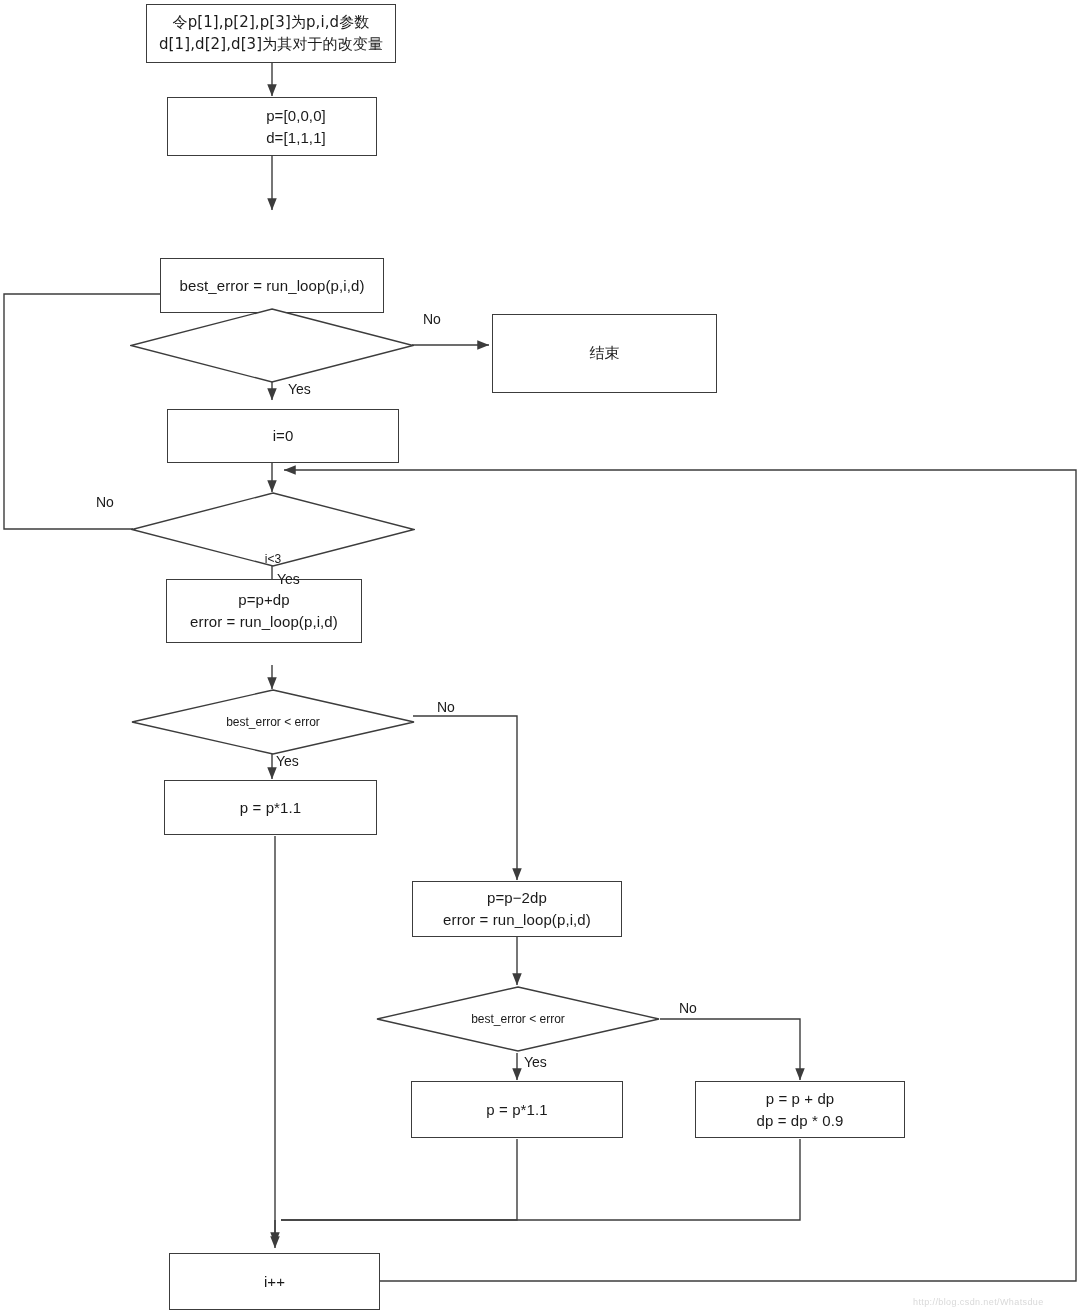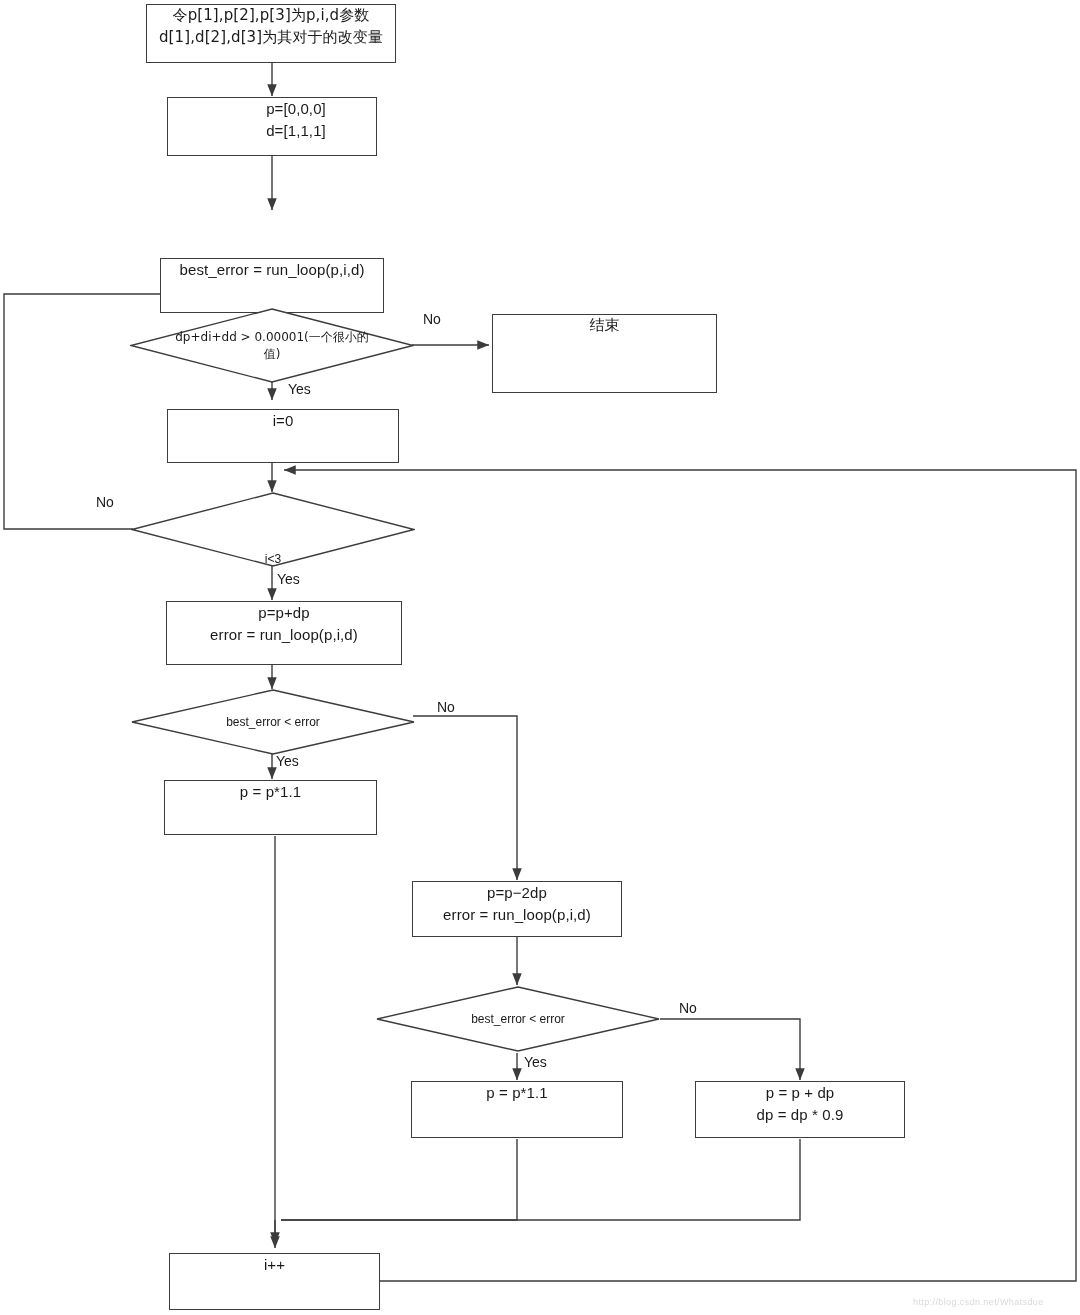--- a/index.html
+++ b/index.html
@@ -24,21 +24,21 @@
     left: 0;
     top: 0;
     width: 1080px;
     height: 1315px;
     pointer-events: none;
   }
   .node {
     position: absolute;
     box-sizing: border-box;
     display: flex;
-    align-items: flex-start;
+    align-items: center;
     justify-content: center;
     text-align: center;
     color: #1a1a1a;
   }
   .box {
     border: 1px solid #3c3c3c;
     background: #ffffff;
     font-size: 15px;
     line-height: 1.45;
     letter-spacing: 0.1px;
@@ -151,40 +151,38 @@
   </div>
 
   <div class="node box" style="left:160px; top:210px; width:224px; height:55px;margin-top:48px;">
     <span class="txt">best_error = run_loop(p,i,d)</span>
   </div>
 
   <div class="diamond-wrap" style="left:130px; top:308px; width:284px; height:75px;">
     <svg class="diamond-shape" viewBox="0 0 284 75" preserveAspectRatio="none">
       <polygon points="142,1 283,37.5 142,74 1,37.5" fill="#ffffff" stroke="#3c3c3c" stroke-width="1.4"></polygon>
     </svg>
-    <span class="diamond-label cjk">dp+di+dd &gt; 0.00001(一个很小的
-值)</span>
   </div>
 
   <div class="node box" style="left:492px; top:314px; width:225px; height:79px;">
     <span class="txt cjk">结束</span>
   </div>
 
   <div class="node box" style="left:167px; top:409px; width:232px; height:54px;">
     <span class="txt">i=0</span>
   </div>
 
   <div class="diamond-wrap" style="left:131px; top:492px; width:284px; height:75px;align-items:flex-end;">
     <svg class="diamond-shape" viewBox="0 0 284 75" preserveAspectRatio="none">
       <polygon points="142,1 283,37.5 142,74 1,37.5" fill="#ffffff" stroke="#3c3c3c" stroke-width="1.4"></polygon>
     </svg>
     <span class="diamond-label">i&lt;3</span>
   </div>
 
-  <div class="node box" style="left:166px; top:601px; width:236px; height:64px;">
+  <div class="node box" style="left:166px; top:579px; width:196px; height:64px;">
     <span class="txt">p=p+dp
 error = run_loop(p,i,d)</span>
   </div>
 
   <div class="diamond-wrap" style="left:131px; top:689px; width:284px; height:66px;">
     <svg class="diamond-shape" viewBox="0 0 284 66" preserveAspectRatio="none">
       <polygon points="142,1 283,33 142,65 1,33" fill="#ffffff" stroke="#3c3c3c" stroke-width="1.4"></polygon>
     </svg>
     <span class="diamond-label">best_error &lt; error</span>
   </div>

